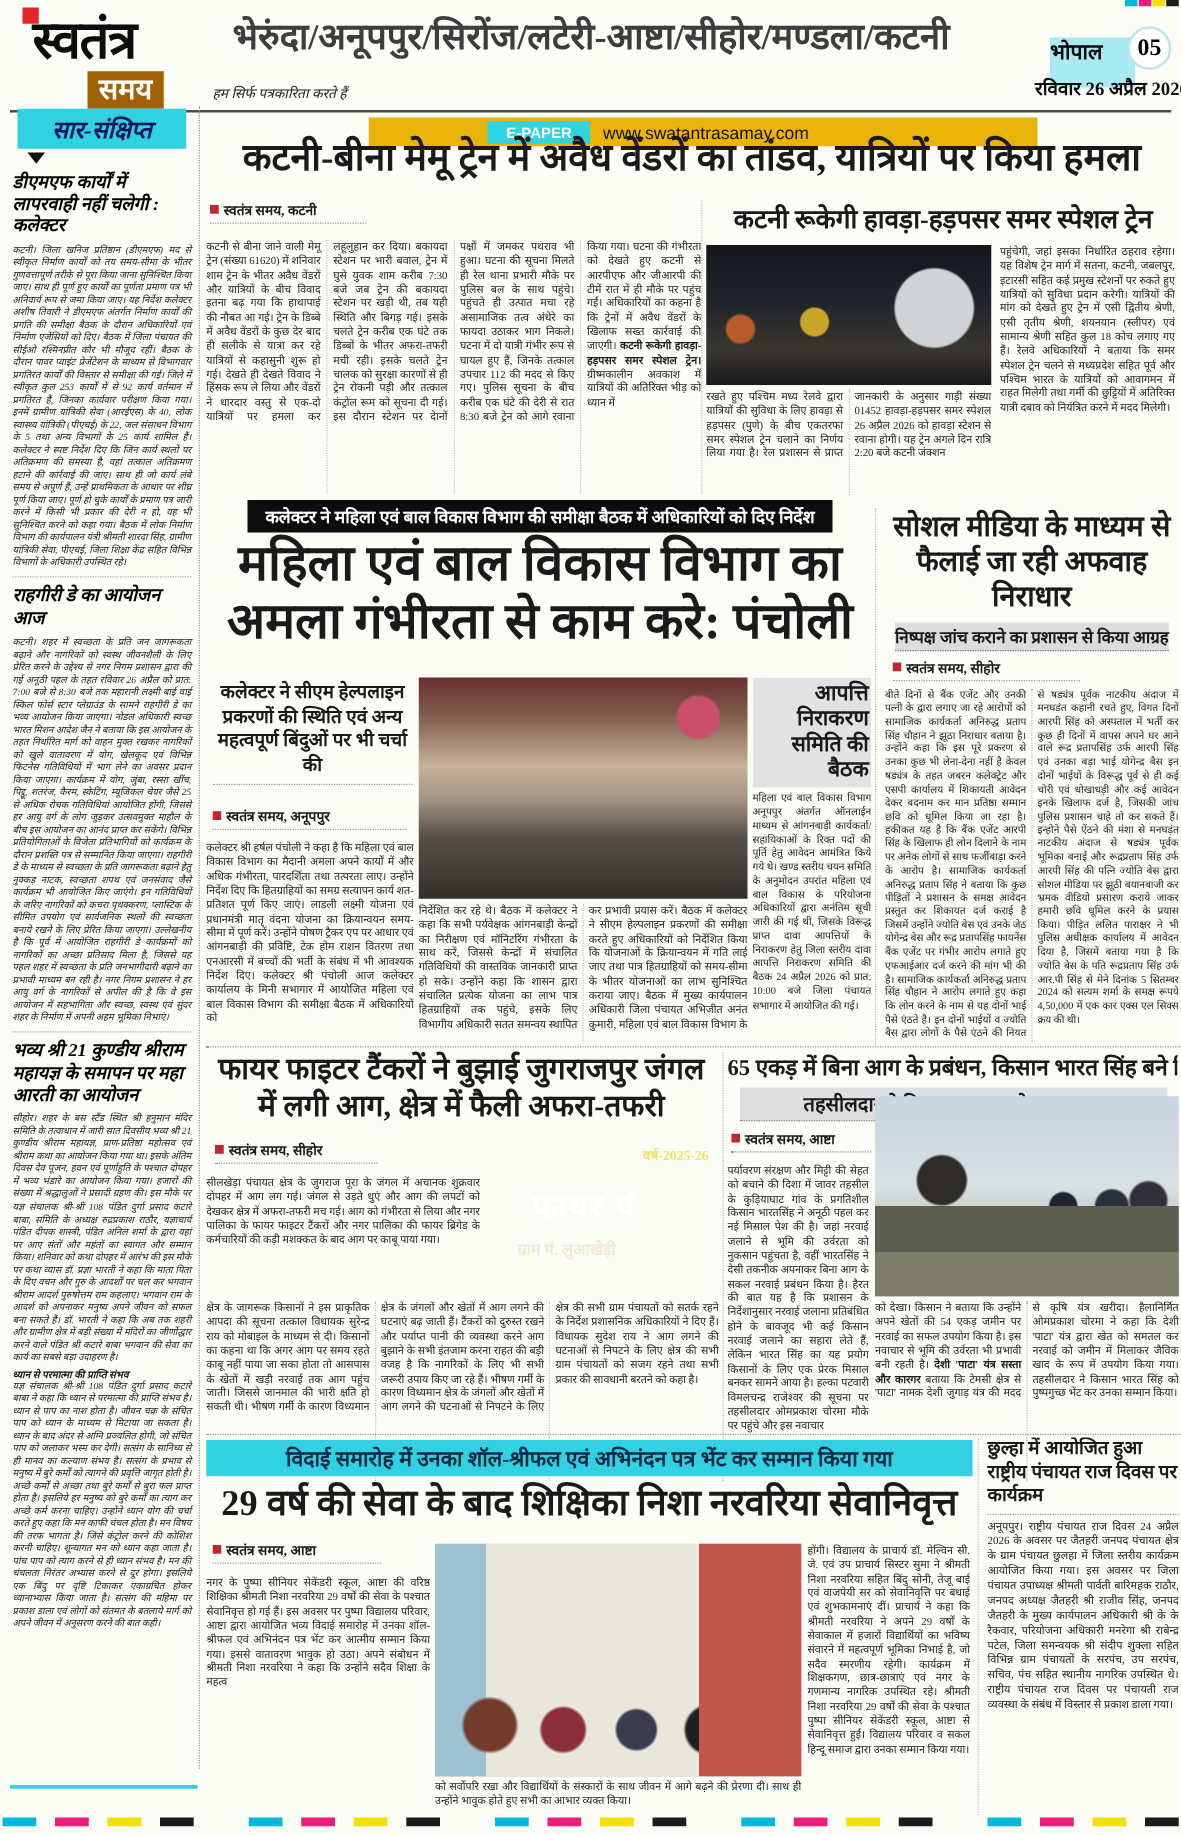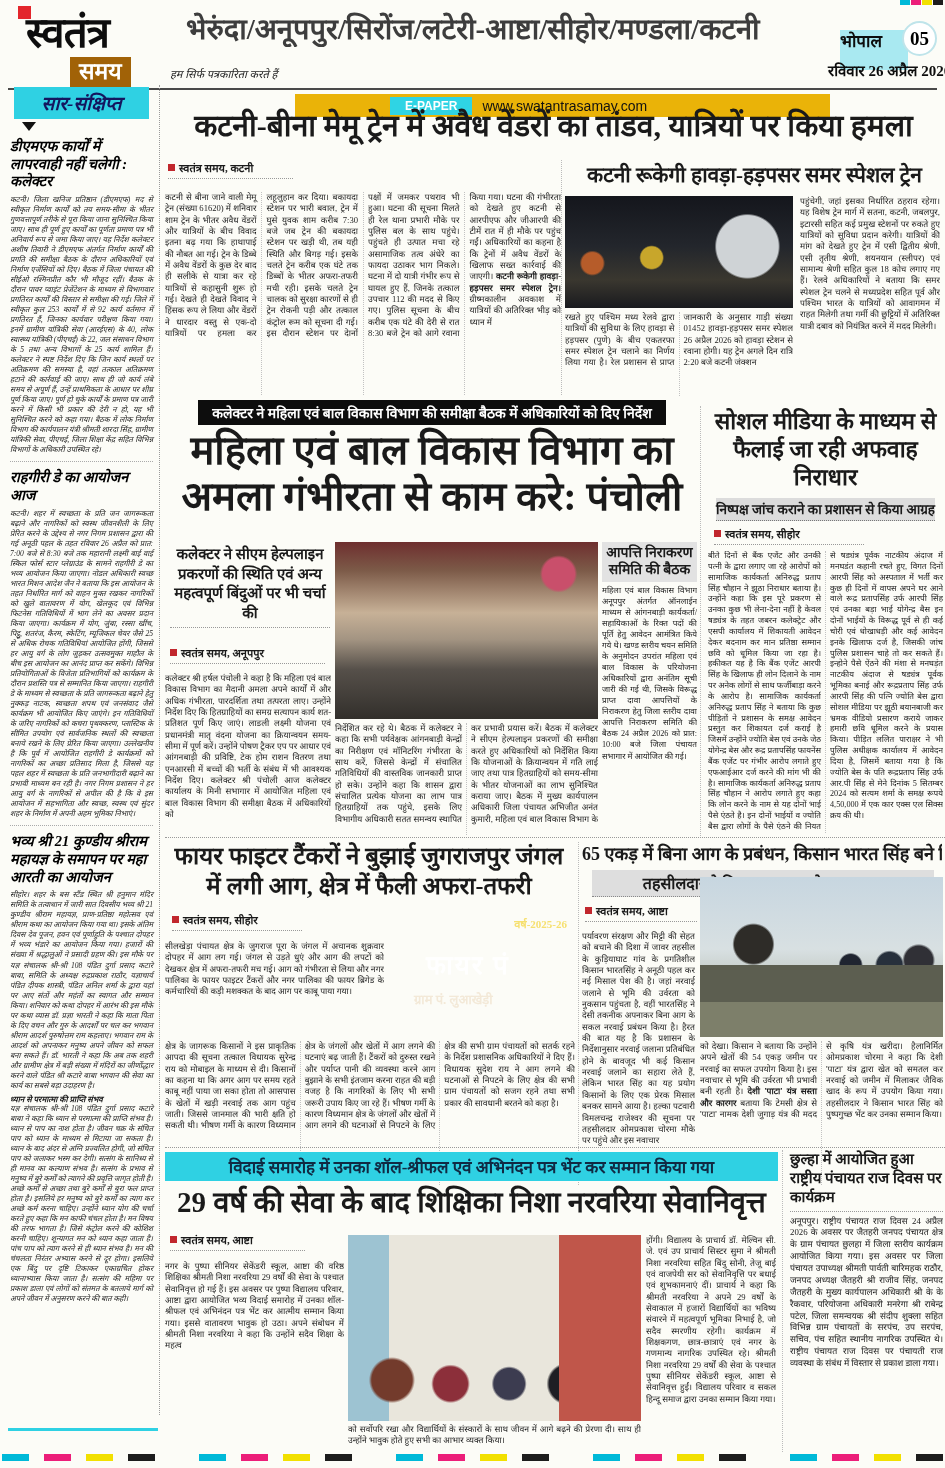--- a/index.html
+++ b/index.html
@@ -63,21 +63,21 @@
   .wcd-headline { left:167px; top:428px; width:530px; font-size:40px; line-height:1.16; font-weight:bold; text-align:center; }
   .wcd-subhead { left:170px; top:545px; width:160px; font-size:15px; font-weight:bold; text-align:center; line-height:1.3; padding-bottom:4px; border-bottom:1px dotted #999; }
   .wcd-byline { left:170px; top:645px; width:155px; }
   .wcd-body-left { left:165px; top:673px; width:166px; height:162px; }
   .wcd-photo { left:335px; top:542px; width:263px; height:177px;
     background:
       radial-gradient(circle at 85% 18%, #c94f6b 0 6%, rgba(0,0,0,0) 7%),
       linear-gradient(180deg, #6e2f2f 0%, #7c5a48 16%, #c7b197 40%, #a39482 55%, #56504a 72%, #322f2b 100%); }
   .wcd-body-below { left:335px; top:723px; width:263px; height:112px; }
   .objection-box { left:602px; top:542px; width:95px; height:293px; overflow:hidden; }
-  .obj-title { background:#e2e2e2; font-size:14px; font-weight:bold; text-align:center; line-height:1.2; padding:3px 2px; }
+  .obj-title { background:#e2e2e2; font-size:17px; font-weight:bold; text-align:right; line-height:1.2; padding:3px 2px; }
   .obj-body { font-size:8.2px; line-height:1.35; text-align:justify; margin-top:3px; }
   
   .social { left:700px; top:406px; width:245px; height:430px; border-left:1px dotted #bbb; padding:2px 2px 0 7px; overflow:hidden; }
   .social-headline { font-size:23px; font-weight:bold; text-align:center; line-height:1.22; }
   .social-subhead { background:#dcdcdc; font-size:13.5px; font-weight:bold; text-align:center; margin:6px 8px 5px 8px; padding:2px 0; border-bottom:1px dotted #777; }
   .social-byline { width:150px; margin:2px 0 6px 6px; }
   .social-body { height:282px; font-size:8.2px; }
   
   .fire-headline { left:168px; top:841px; width:402px; font-size:24px; font-weight:bold; text-align:center; line-height:1.25; }
   .fire-byline { left:172px; top:912px; width:130px; }

